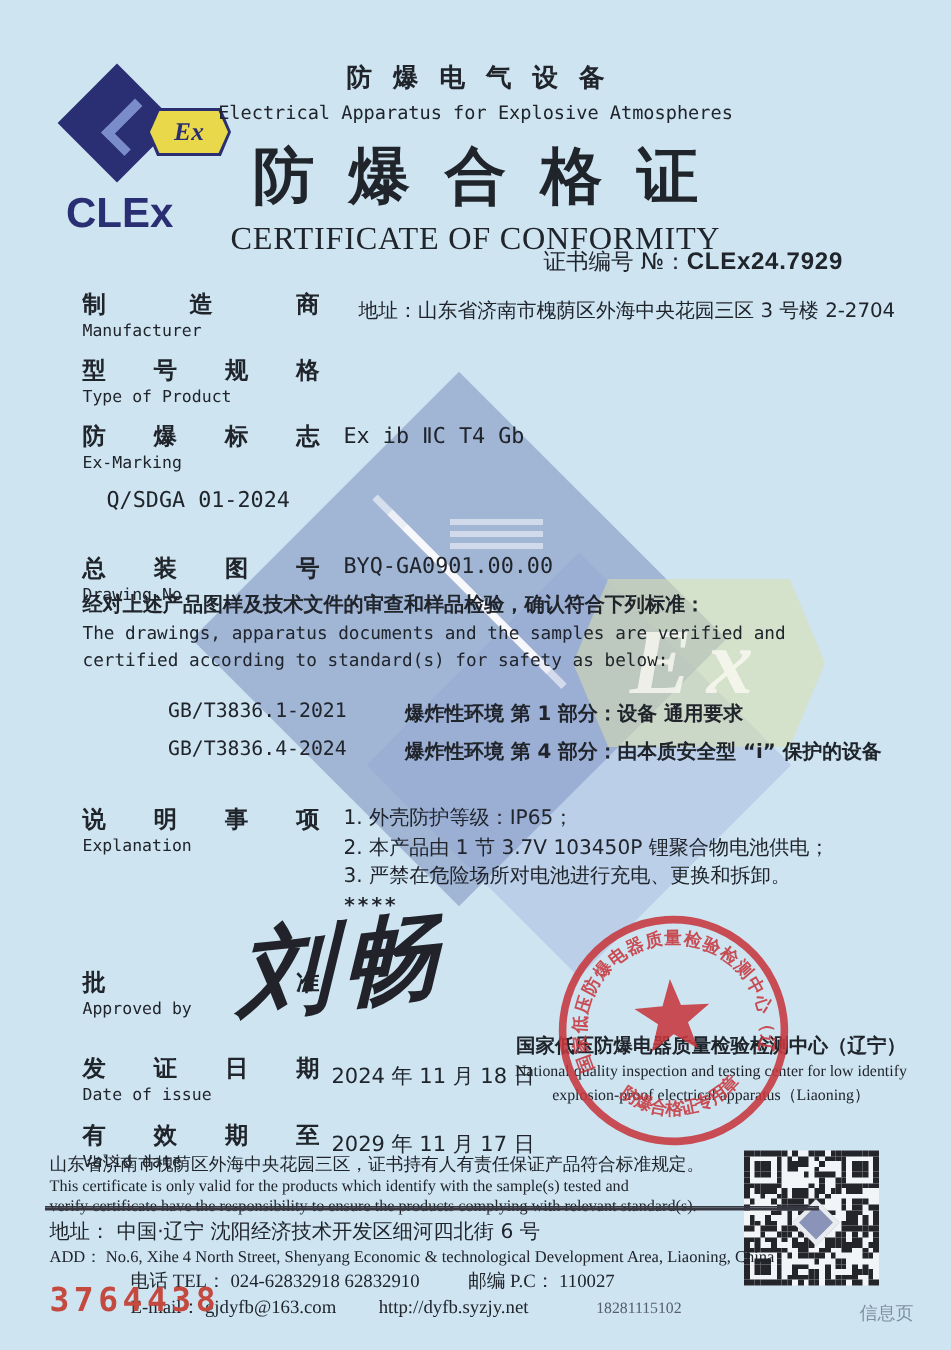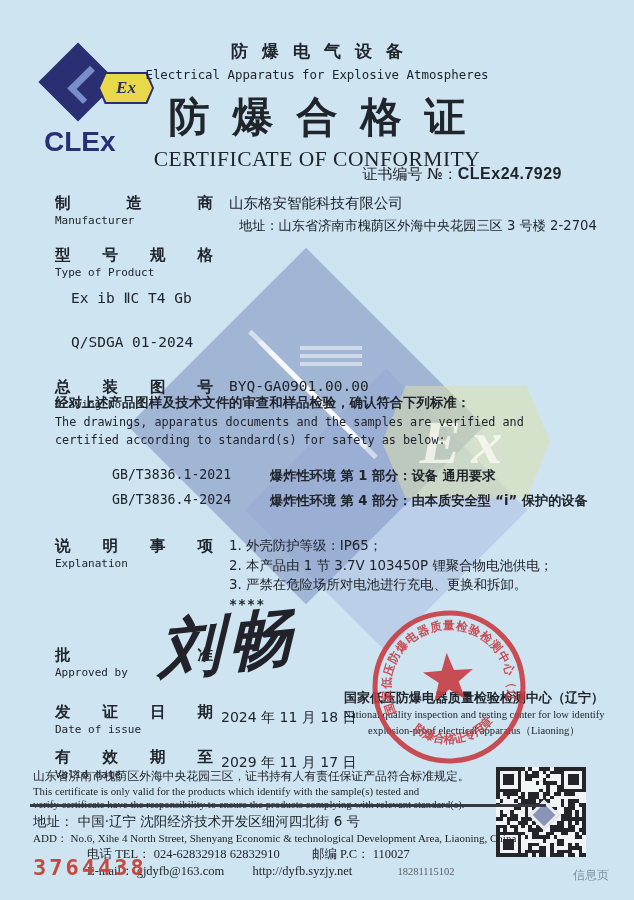--- a/index.html
+++ b/index.html
@@ -152,31 +152,34 @@
     <span>证书编号 №：</span><b>CLEx24.7929</b>
   </div>
 
   <div class="layer fields">
     <div class="frow">
       <div class="fl">
         <div class="fl-cn">制造商</div>
         <div class="fl-en mono">Manufacturer</div>
       </div>
       <div class="fv">
-        <div>山东格安智能科技有限公司</div>
         <div class="v2">地址：山东省济南市槐荫区外海中央花园三区 3 号楼 2-2704</div>
       </div>
     </div>
     <div class="frow">
       <div class="fl">
         <div class="fl-cn">型号规格</div>
         <div class="fl-en mono">Type of Product</div>
       </div>
     </div>
     <div class="frow">
+      <div class="fl">
+        <div class="fl-cn">防爆标志</div>
+        <div class="fl-en mono">Ex-Marking</div>
+      </div>
       <div class="fv mono">Ex ib ⅡC T4 Gb</div>
     </div>
     <div class="frow">
       <div class="fv mono">Q/SDGA 01-2024</div>
     </div>
     <div class="frow">
       <div class="fl">
         <div class="fl-cn">总装图号</div>
         <div class="fl-en mono">Drawing No.</div>
       </div>

